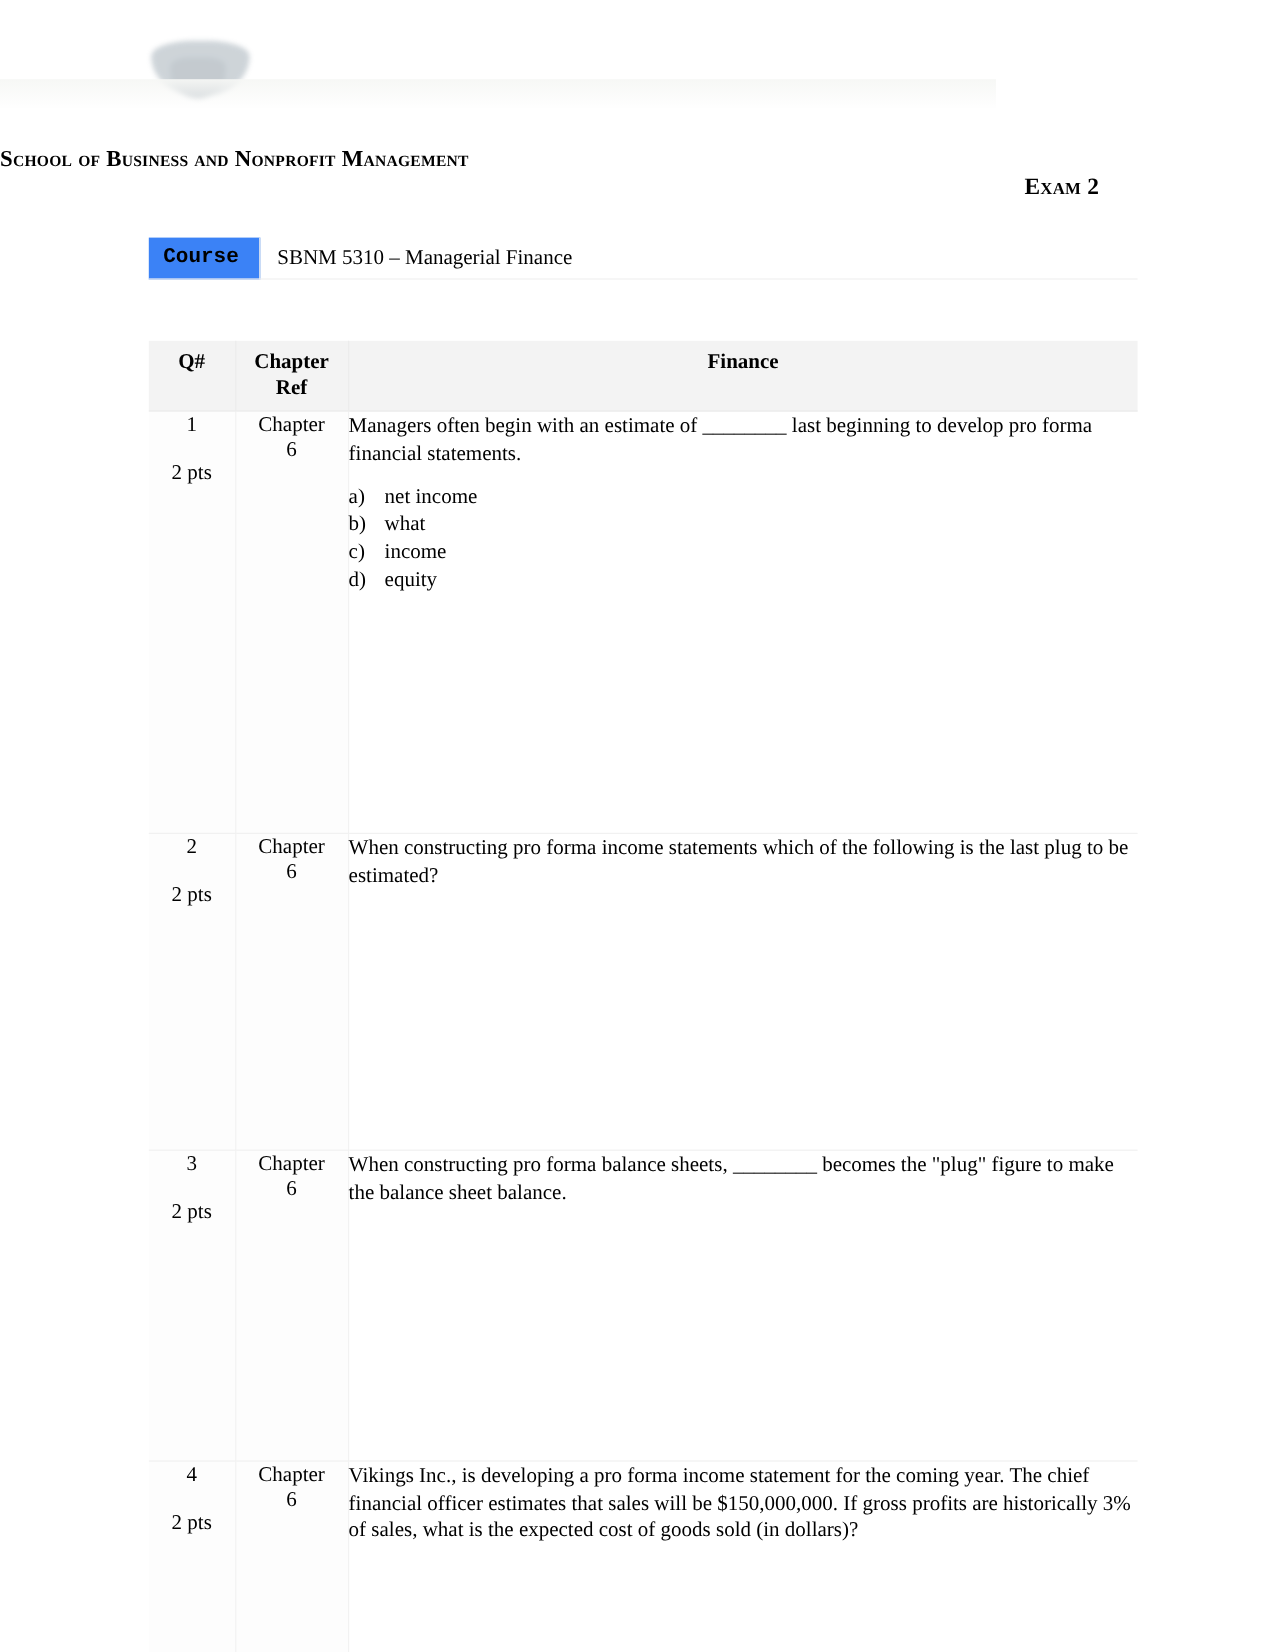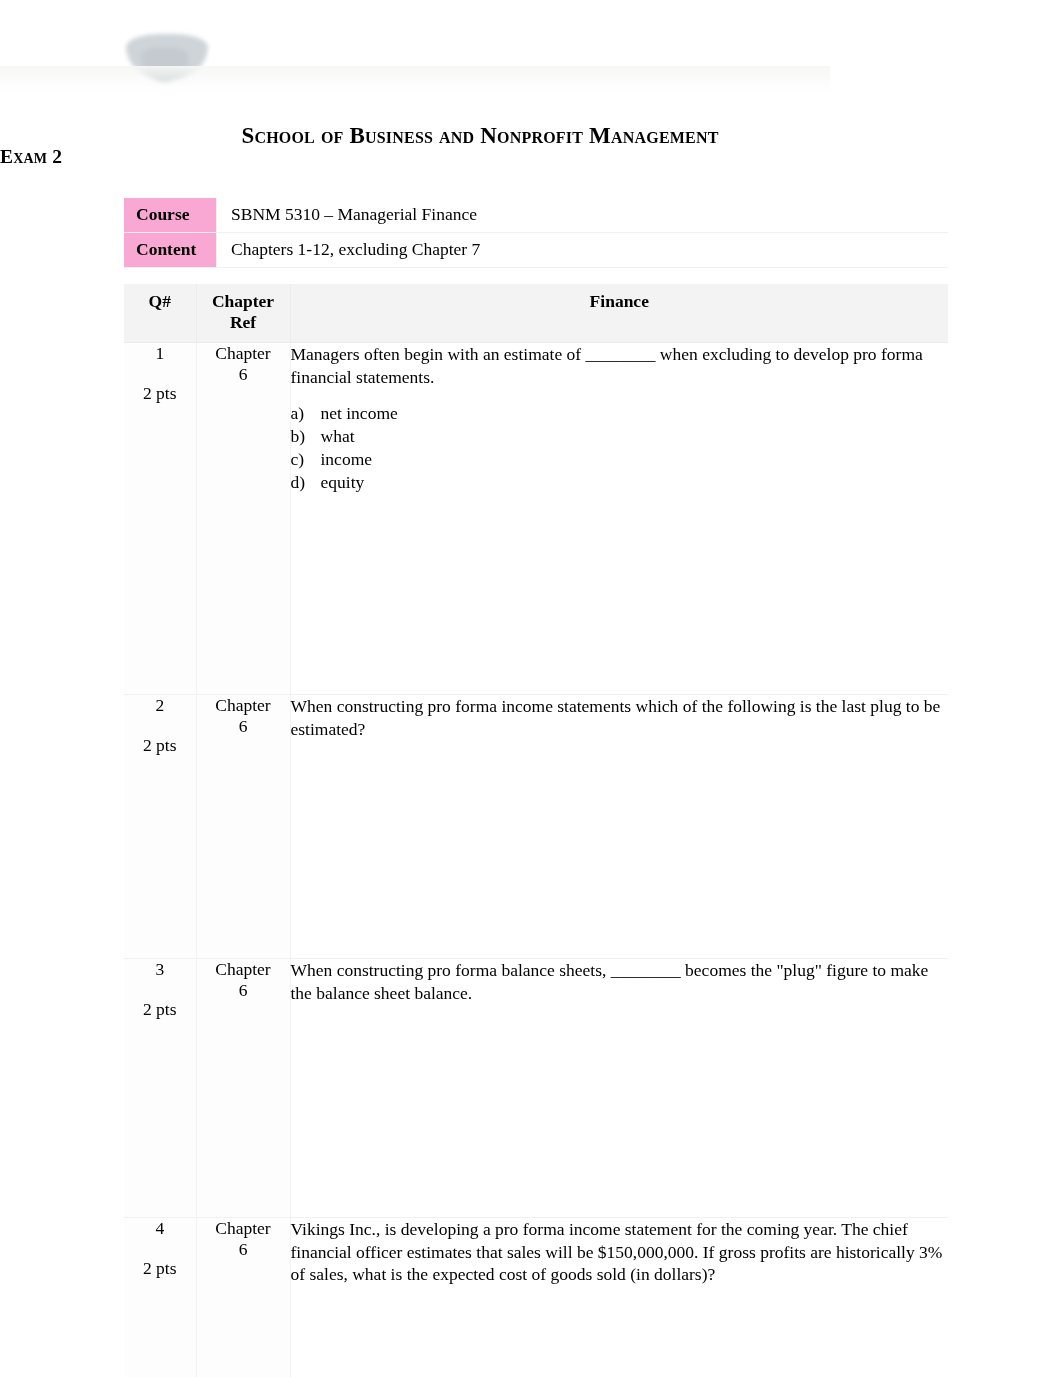--- a/index.html
+++ b/index.html
@@ -52,33 +52,32 @@
     height: 24px;
     background: linear-gradient(to bottom, rgba(246,247,245,0.95), rgba(252,252,252,0.2));
   }
 
   
   .doc-title {
     position: absolute;
     left: 0;
     top: 122px;
     width: 960px;
-    text-align: center;
-    font-weight: bold;
-    font-size: 23px;
+    font-weight: bold;
+    font-size: 19px;
     font-variant: small-caps;
     letter-spacing: 0.2px;
     line-height: 1.18;
   }
   .doc-subtitle {
     position: absolute;
     left: 0;
     top: 146px;
     width: 916px;
-    text-align: left;
+    text-align: right;
     font-weight: bold;
     font-size: 19.5px;
     font-variant: small-caps;
     letter-spacing: 0.2px;
   }
 
   
   .info-table {
     position: absolute;
     left: 124px;
@@ -88,24 +87,25 @@
     font-size: 17.5px;
   }
   .info-table td {
     padding: 6px 0 7px 0;
     vertical-align: top;
     border-bottom: 1px solid #f0f0f0;
   }
   .info-label {
     width: 72px;
     font-weight: bold;
-    background: #f9a8d4;
+    background: #3b82f6;
     padding-left: 12px !important;
     padding-right: 8px !important;
     border-right: 1px solid #efefef;
+    font-family: Liberation Mono, monospace;
   }
   .info-value {
     padding-left: 14px !important;
   }
 
   
   .q-table {
     position: absolute;
     left: 124px;
     top: 284px;
@@ -186,24 +186,20 @@
 <div class="logo-band"></div>
 
 <div class="doc-title">School of Business and Nonprofit Management</div>
 <div class="doc-subtitle">Exam 2</div>
 
 <table class="info-table">
   <tbody>
     <tr>
       <td class="info-label">Course</td>
       <td class="info-value">SBNM 5310 – Managerial Finance</td>
-    </tr>
-    <tr>
-      <td class="info-label">Content</td>
-      <td class="info-value">Chapters 1-12, excluding Chapter 7</td>
     </tr>
   </tbody>
 </table>
 
 <table class="q-table">
   <colgroup>
     <col class="c-num">
       <col class="c-ref">
       <col class="c-body">
   </colgroup>
@@ -215,21 +211,21 @@
         <span>Ref</span>
       </th>
       <th class="th-question">Finance</th>
     </tr>
   </thead>
   <tbody id="q-body">
       <tr>
         <td class="cell-num"><span>1</span><span class="pts">2 pts</span></td>
         <td class="cell-ref"><span>Chapter</span><br><span>6</span></td>
         <td class="cell-body">
-          <p class="qtext">Managers often begin with an estimate of ________ when excluding to develop pro forma financial statements.</p>
+          <p class="qtext">Managers often begin with an estimate of ________ last beginning to develop pro forma financial statements.</p>
           <ul class="opts">
             <li>
               <span class="opt-mark">a)</span>
               <span>net income</span>
             </li>
             <li>
               <span class="opt-mark">b)</span>
               <span>what</span>
             </li>
             <li>

